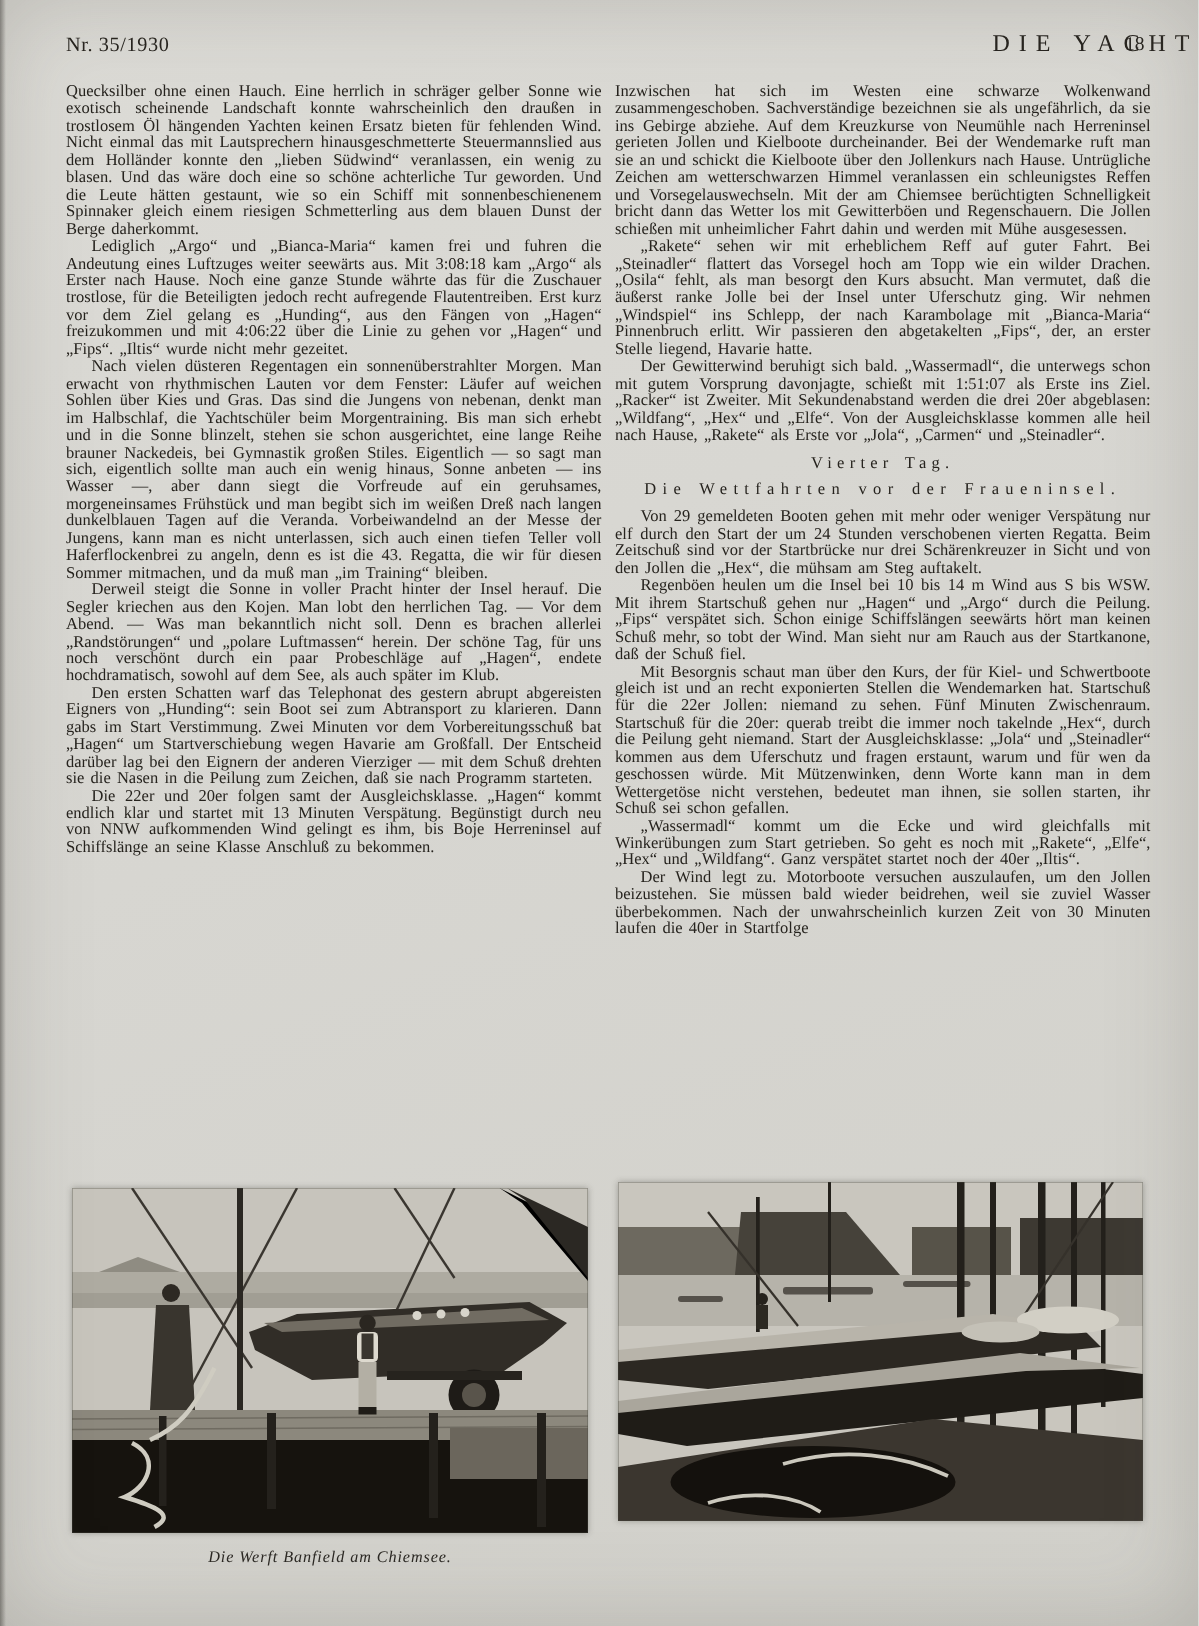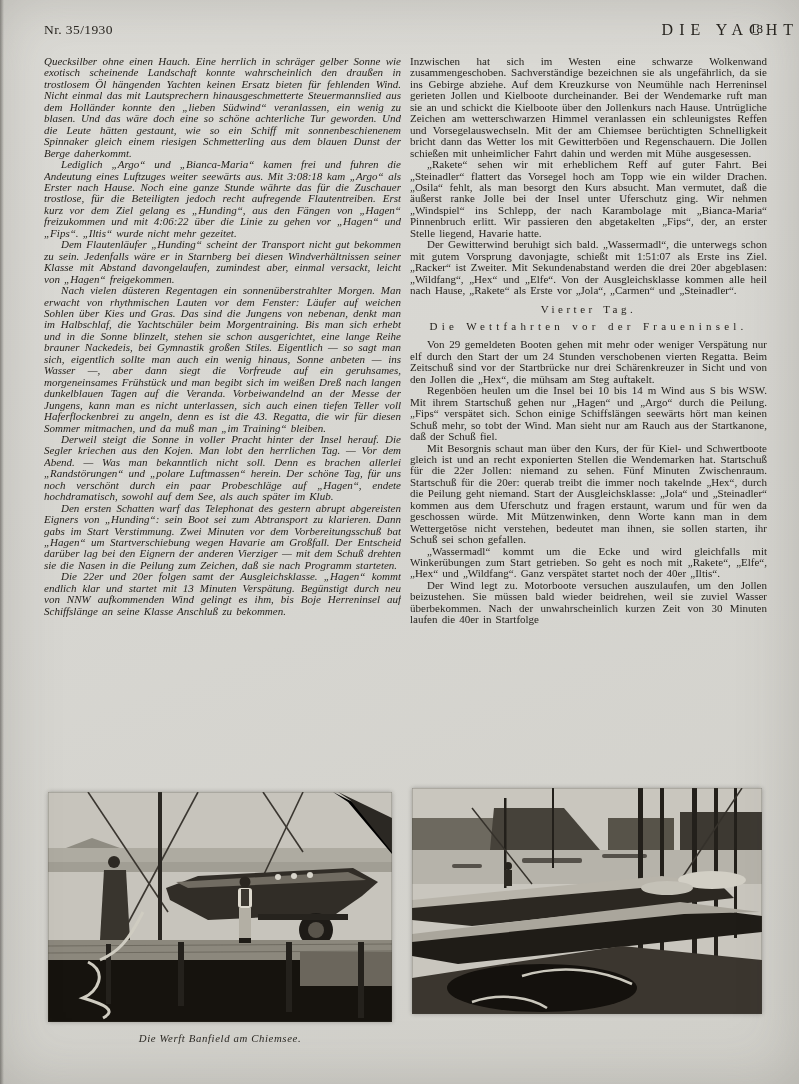--- a/index.html
+++ b/index.html
@@ -23,21 +23,21 @@
   .hdr-issue{position:absolute;left:44px;top:22px;font-size:13.5px;letter-spacing:.4px;}
   .hdr-title{position:absolute;left:0;right:0;top:21px;text-align:right;
     font-size:16px;letter-spacing:6px;}
   .hdr-page{position:absolute;right:36px;top:21px;font-size:13px;}
   
   .col{
     position:absolute;top:56px;width:357px;height:736px;overflow:hidden;
     font-size:11px;line-height:11.45px;text-align:justify;
     word-spacing:1.4px;hyphens:auto;
   }
-  .col-left{left:44px;font-style:italic;}
+  .col-left{left:44px;}
   .col-right{left:410px;}
   .col p{margin:0;text-indent:1.55em;}
   .col p.noindent{text-indent:0;}
   .day-heading{
     text-align:center;letter-spacing:3.5px;font-size:11px;
     margin:7px 0 6px;text-indent:0;font-weight:normal;
   }
   .sub-heading{
     text-align:center;letter-spacing:4.2px;font-size:11px;
     margin:2px 0 7px;text-indent:0;font-weight:normal;
@@ -67,21 +67,20 @@
 <div class="page">
   <div class="scan-edge"></div>
 
   <div class="hdr-issue">Nr. 35/1930</div>
   <div class="hdr-title">DIE YACHT</div>
   <div class="hdr-page">18</div>
 
   <div class="col col-left">
     <p class="noindent">Quecksilber ohne einen Hauch. Eine herrlich in schräger gelber Sonne wie exotisch scheinende Landschaft konnte wahrscheinlich den draußen in trostlosem Öl hängenden Yachten keinen Ersatz bieten für fehlenden Wind. Nicht einmal das mit Lautsprechern hinausgeschmetterte Steuermannslied aus dem Holländer konnte den „lieben Südwind“ veranlassen, ein wenig zu blasen. Und das wäre doch eine so schöne achterliche Tur geworden. Und die Leute hätten gestaunt, wie so ein Schiff mit sonnenbeschienenem Spinnaker gleich einem riesigen Schmetterling aus dem blauen Dunst der Berge daherkommt.</p>
     <p>Lediglich „Argo“ und „Bianca-Maria“ kamen frei und fuhren die Andeutung eines Luftzuges weiter seewärts aus. Mit 3:08:18 kam „Argo“ als Erster nach Hause. Noch eine ganze Stunde währte das für die Zuschauer trostlose, für die Beteiligten jedoch recht aufregende Flautentreiben. Erst kurz vor dem Ziel gelang es „Hunding“, aus den Fängen von „Hagen“ freizukommen und mit 4:06:22 über die Linie zu gehen vor „Hagen“ und „Fips“. „Iltis“ wurde nicht mehr gezeitet.</p>
-    <p>Dem Flautenläufer „Hunding“ scheint der Transport nicht gut bekommen zu sein. Jedenfalls wäre er in Starnberg bei diesen Windverhältnissen seiner Klasse mit Abstand davongelaufen, zumindest aber, einmal versackt, leicht von „Hagen“ freigekommen.</p>
     <p>Nach vielen düsteren Regentagen ein sonnenüberstrahlter Morgen. Man erwacht von rhythmischen Lauten vor dem Fenster: Läufer auf weichen Sohlen über Kies und Gras. Das sind die Jungens von nebenan, denkt man im Halbschlaf, die Yachtschüler beim Morgentraining. Bis man sich erhebt und in die Sonne blinzelt, stehen sie schon ausgerichtet, eine lange Reihe brauner Nackedeis, bei Gymnastik großen Stiles. Eigentlich — so sagt man sich, eigentlich sollte man auch ein wenig hinaus, Sonne anbeten — ins Wasser —, aber dann siegt die Vorfreude auf ein geruhsames, morgeneinsames Frühstück und man begibt sich im weißen Dreß nach langen dunkelblauen Tagen auf die Veranda. Vorbeiwandelnd an der Messe der Jungens, kann man es nicht unterlassen, sich auch einen tiefen Teller voll Haferflockenbrei zu angeln, denn es ist die 43. Regatta, die wir für diesen Sommer mitmachen, und da muß man „im Training“ bleiben.</p>
     <p>Derweil steigt die Sonne in voller Pracht hinter der Insel herauf. Die Segler kriechen aus den Kojen. Man lobt den herrlichen Tag. — Vor dem Abend. — Was man bekanntlich nicht soll. Denn es brachen allerlei „Randstörungen“ und „polare Luftmassen“ herein. Der schöne Tag, für uns noch verschönt durch ein paar Probeschläge auf „Hagen“, endete hochdramatisch, sowohl auf dem See, als auch später im Klub.</p>
     <p>Den ersten Schatten warf das Telephonat des gestern abrupt abgereisten Eigners von „Hunding“: sein Boot sei zum Abtransport zu klarieren. Dann gabs im Start Verstimmung. Zwei Minuten vor dem Vorbereitungsschuß bat „Hagen“ um Startverschiebung wegen Havarie am Großfall. Der Entscheid darüber lag bei den Eignern der anderen Vierziger — mit dem Schuß drehten sie die Nasen in die Peilung zum Zeichen, daß sie nach Programm starteten.</p>
     <p>Die 22er und 20er folgen samt der Ausgleichsklasse. „Hagen“ kommt endlich klar und startet mit 13 Minuten Verspätung. Begünstigt durch neu von NNW aufkommenden Wind gelingt es ihm, bis Boje Herreninsel auf Schiffslänge an seine Klasse Anschluß zu bekommen.</p>
   </div>
 
   <div class="col col-right">
     <p class="noindent">Inzwischen hat sich im Westen eine schwarze Wolkenwand zusammengeschoben. Sachverständige bezeichnen sie als ungefährlich, da sie ins Gebirge abziehe. Auf dem Kreuzkurse von Neumühle nach Herreninsel gerieten Jollen und Kielboote durcheinander. Bei der Wendemarke ruft man sie an und schickt die Kielboote über den Jollenkurs nach Hause. Untrügliche Zeichen am wetterschwarzen Himmel veranlassen ein schleunigstes Reffen und Vorsegelauswechseln. Mit der am Chiemsee berüchtigten Schnelligkeit bricht dann das Wetter los mit Gewitterböen und Regenschauern. Die Jollen schießen mit unheimlicher Fahrt dahin und werden mit Mühe ausgesessen.</p>
     <p>„Rakete“ sehen wir mit erheblichem Reff auf guter Fahrt. Bei „Steinadler“ flattert das Vorsegel hoch am Topp wie ein wilder Drachen. „Osila“ fehlt, als man besorgt den Kurs absucht. Man vermutet, daß die äußerst ranke Jolle bei der Insel unter Uferschutz ging. Wir nehmen „Windspiel“ ins Schlepp, der nach Karambolage mit „Bianca-Maria“ Pinnenbruch erlitt. Wir passieren den abgetakelten „Fips“, der, an erster Stelle liegend, Havarie hatte.</p>
     <p>Der Gewitterwind beruhigt sich bald. „Wassermadl“, die unterwegs schon mit gutem Vorsprung davonjagte, schießt mit 1:51:07 als Erste ins Ziel. „Racker“ ist Zweiter. Mit Sekundenabstand werden die drei 20er abgeblasen: „Wildfang“, „Hex“ und „Elfe“. Von der Ausgleichsklasse kommen alle heil nach Hause, „Rakete“ als Erste vor „Jola“, „Carmen“ und „Steinadler“.</p>

